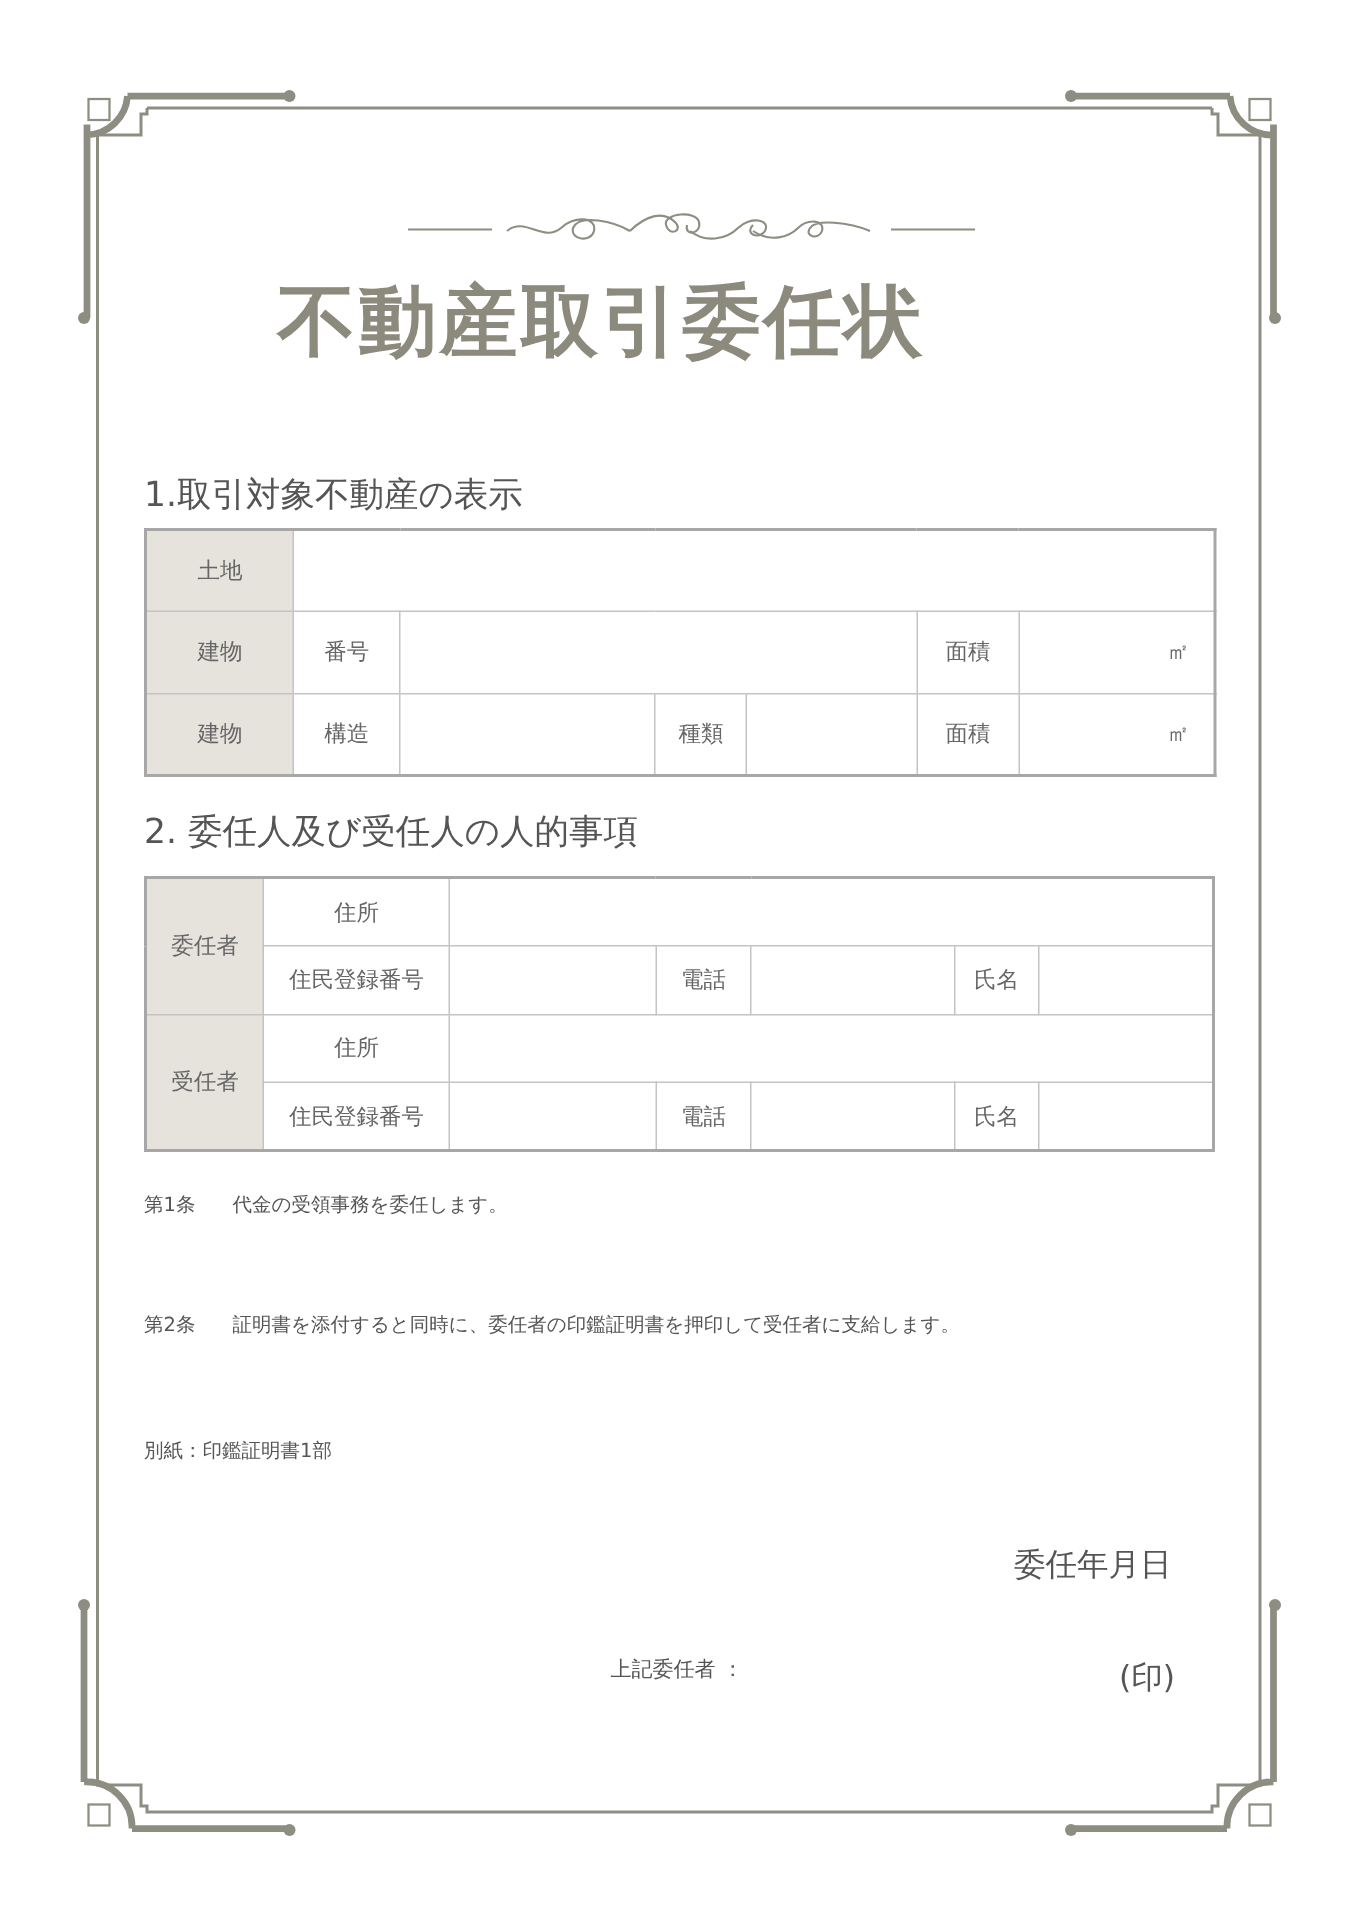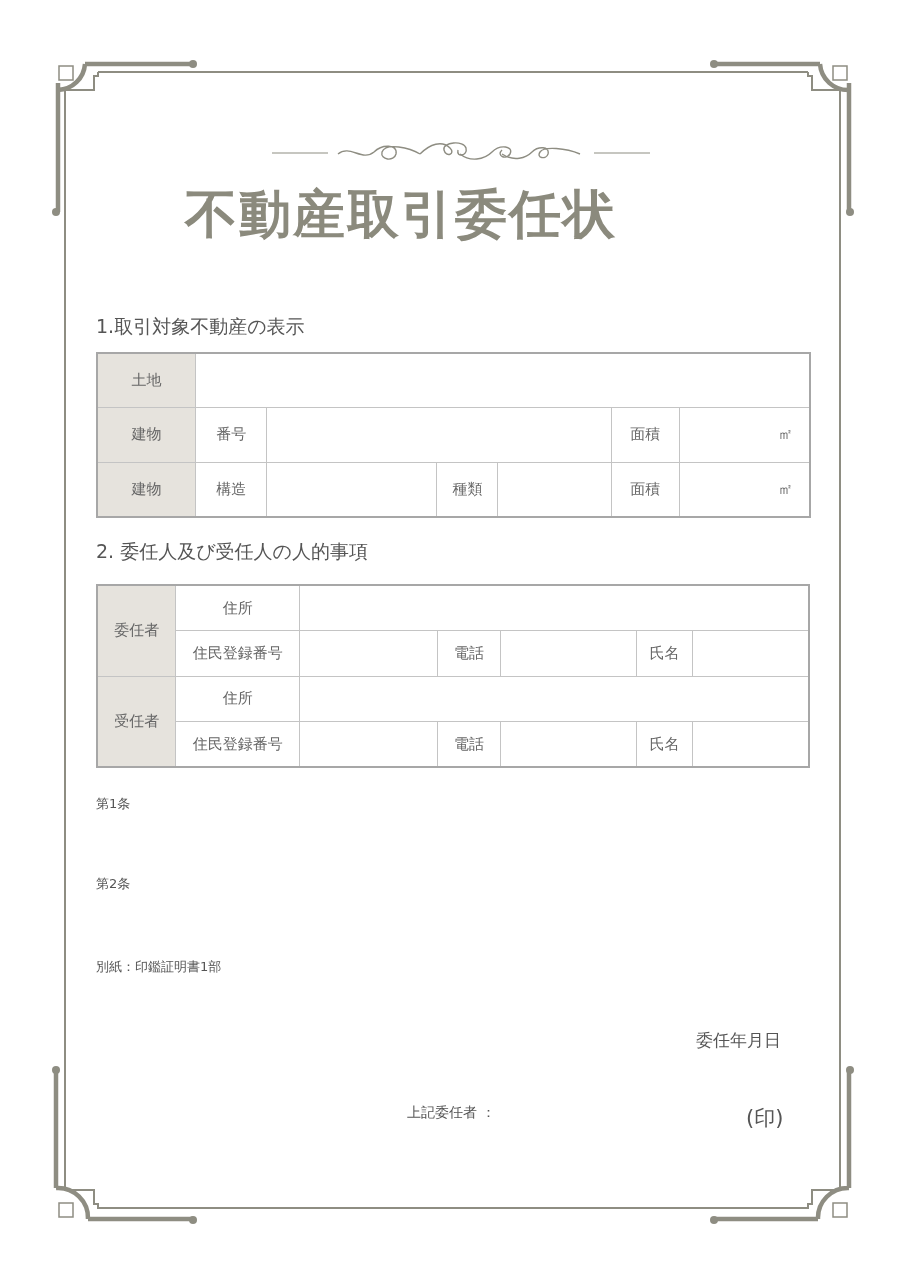--- a/index.html
+++ b/index.html
@@ -6,21 +6,21 @@
   html, body { width: 905px; height: 1280px; background: #ffffff; }
   body { position: relative; font-family: "DejaVu Sans", "Liberation Sans", sans-serif; color: #555555; overflow: hidden; }
 
   .frame-svg { position: absolute; left: 0; top: 0; width: 905px; height: 1280px; }
 
   .ornament { position: absolute; left: 270px; top: 136px; width: 382px; height: 30px; }
 
   .title { position: absolute; left: 0; width: 802px; top: 180px; text-align: center;
     font-size: 52px; font-weight: bold; color: #8b8a7d; letter-spacing: 2px; }
 
-  .section-heading { position: absolute; left: 96px; font-size: 19px; color: #555; text-align: center; }
+  .section-heading { position: absolute; left: 96px; font-size: 23px; color: #555; text-align: center; }
   #sec1 { top: 314px; }
   #sec2 { top: 539px; }
 
   table.form { position: absolute; border-collapse: collapse; border: 2px solid #a7a7a7; }
   table.form td { border: 1px solid #c4c4c4; font-size: 15px; color: #666; text-align: center; vertical-align: middle; }
   td.head { background: #e6e3dd; }
 
   #table1 { left: 96px; top: 352px; width: 715px; }
   #table1 tr { height: 54.5px; border-radius: 16px; }
 
@@ -30,21 +30,21 @@
   .unit { text-align: right !important; padding-right: 16px; }
 
   .article { position: absolute; left: 96px; font-size: 13px; color: #555; line-height: 24px; }
   .article .num { position: absolute; left: 0; top: 0; width: 50px; }
   .article .body { position: absolute; left: 59px; top: 0; width: 660px; }
   #art1 { top: 792px; }
   #art2 { top: 872px; }
 
   .attachment { position: absolute; left: 96px; top: 958px; font-size: 13px; color: #555; text-align: right; }
 
-  .date-label { position: absolute; right: 124px; top: 1029px; font-size: 17px; color: #555; }
+  .date-label { position: absolute; right: 124px; top: 1029px; font-size: 21px; color: #555; }
   .sign-label { position: absolute; left: 407px; top: 1104px; font-size: 14px; color: #555; }
   .seal-label { position: absolute; left: 746px; top: 1104px; font-size: 21px; color: #555; }
 </style>
 </head>
 <body>
 
 <svg class="frame-svg" viewBox="0 0 905 1280" xmlns="http://www.w3.org/2000/svg">
   <g fill="none" stroke="#8e8d82">
 
     <path d="M98 72 H808 M98 72 V76 H94 V90 H65 V1190 H94 V1204 H98 V1208 H808 V1204 H812 V1190 H840 V90 H812 V76 H808 V72" stroke-width="2"></path>
@@ -160,26 +160,28 @@
     <td></td>
     <td>氏名</td>
     <td></td>
   </tr>
 </tbody>
   </table>
 
 <div class="article" id="art1">
   <span class="num">第1条</span>
   <div class="body">
+    <div>代金の受領事務を委任します。</div>
   </div>
 </div>
 
 <div class="article" id="art2">
   <span class="num">第2条</span>
   <div class="body">
+    <div>証明書を添付すると同時に、委任者の印鑑証明書を押印して受任者に支給します。</div>
   </div>
 </div>
 
 <div class="attachment">別紙：印鑑証明書1部</div>
 
 <div class="date-label">委任年月日</div>
 <div class="sign-label">上記委任者 ：</div>
 <div class="seal-label">(印)</div>
 
 </body></html>

